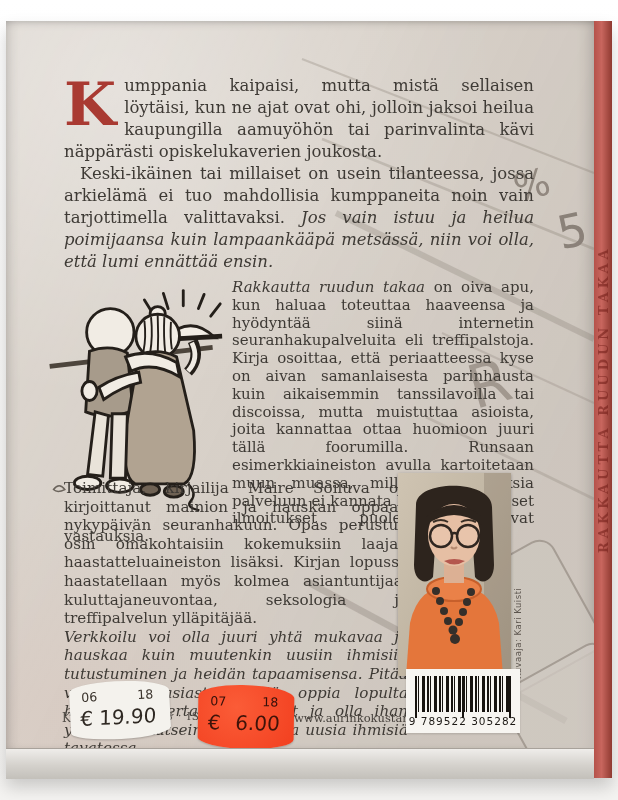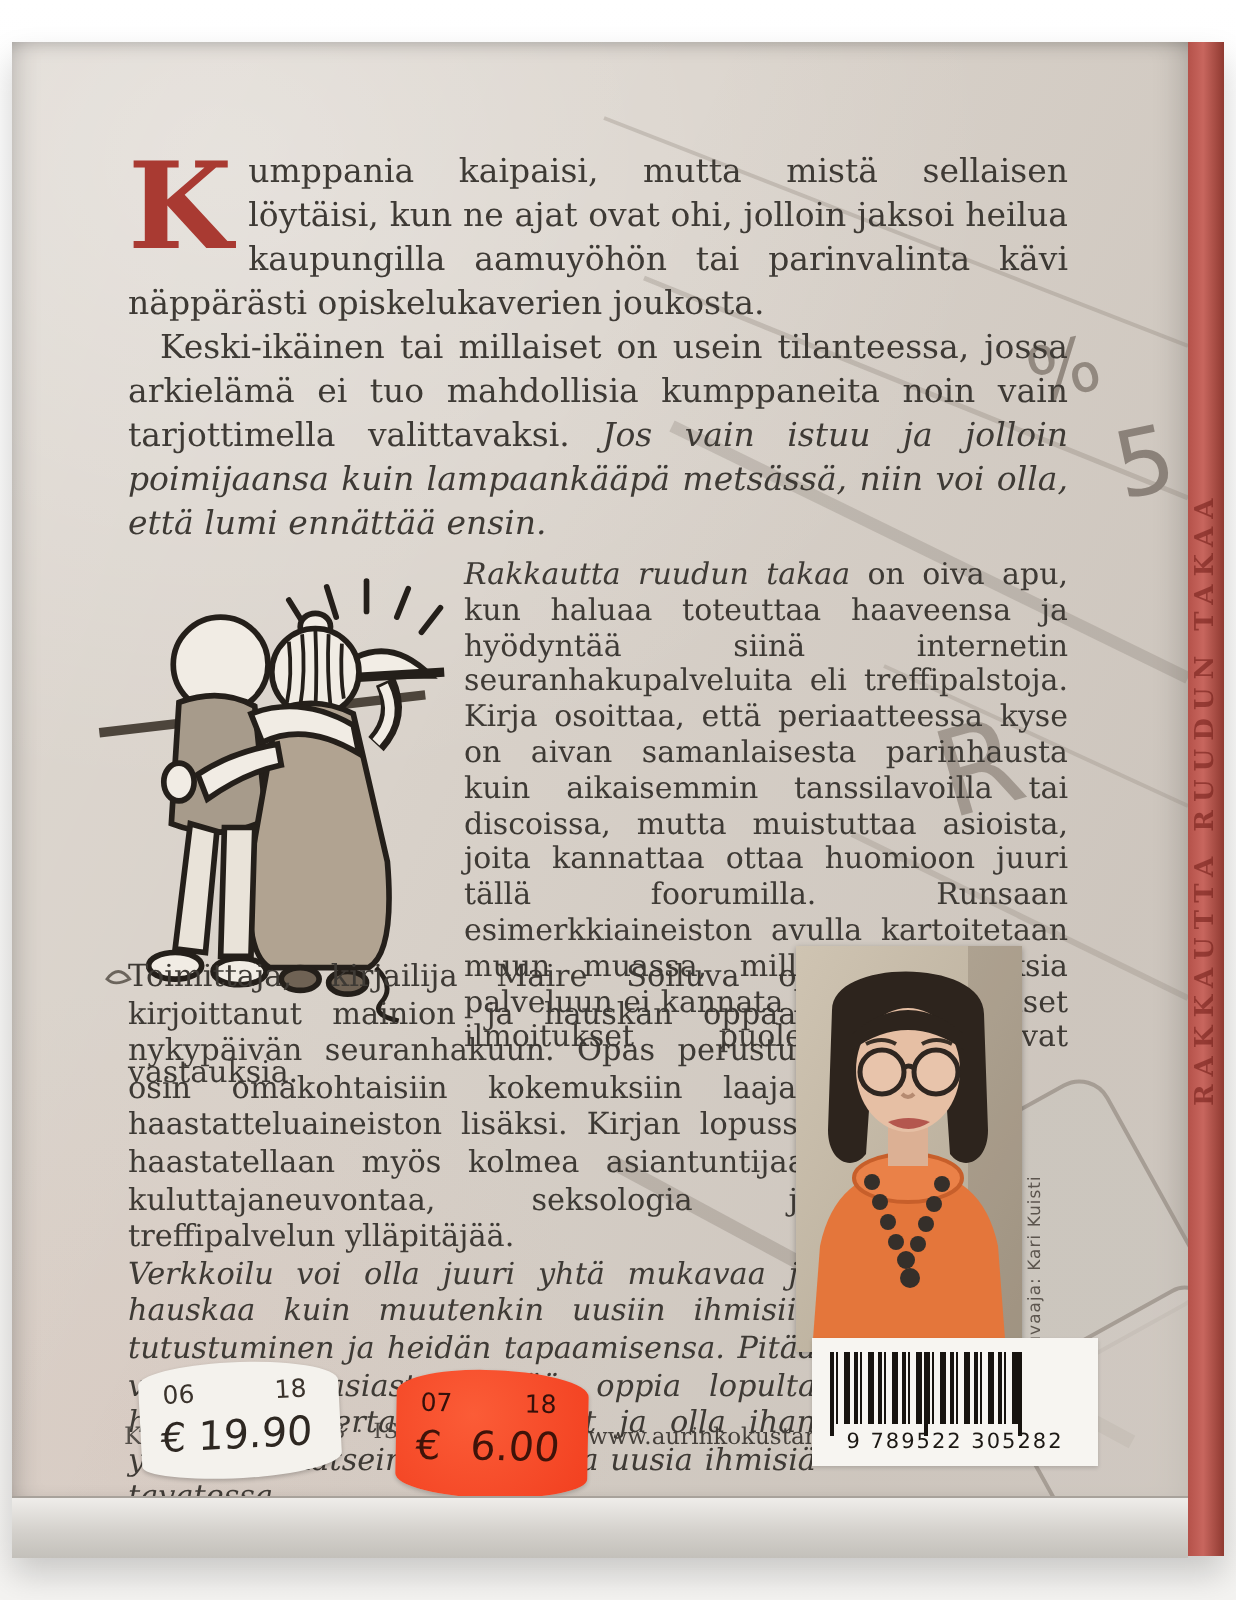--- a/index.html
+++ b/index.html
@@ -51,21 +51,21 @@
   .sticker-white{left:64px;top:660px;width:100px;height:58px;background:#f4f2ed;transform:rotate(-3deg);
     border-radius:46% 54% 50% 50% / 16% 20% 18% 14%;box-shadow:0 1px 2px rgba(0,0,0,.22);}
   .sticker-red{left:192px;top:664px;width:96px;height:64px;transform:rotate(1deg);
     background:radial-gradient(circle at 40% 35%, #fb5c37, #f23f1f);
     border-radius:46% 54% 48% 52% / 18% 20% 16% 18%;box-shadow:0 1px 2px rgba(0,0,0,.2);}
   .s-row1{display:flex;justify-content:space-between;padding:7px 16px 0 12px;font-size:12.5px;color:#3a332c;}
   .sticker-red .s-row1{color:#35100a;padding-top:9px;}
   .s-price{display:flex;justify-content:space-between;padding:2px 14px 0 10px;font-size:20px;transform:skewX(-4deg);color:#2e2822;}
   .sticker-red .s-price{color:#3f1309;}
   
-  .barcode-box{position:absolute;left:400px;top:648px;width:114px;height:64px;background:#f7f5f1;z-index:4;box-shadow:0 1px 2px rgba(0,0,0,.15);padding-left:29px;}
+  .barcode-box{position:absolute;left:400px;top:648px;width:114px;height:64px;background:#f7f5f1;z-index:4;box-shadow:0 1px 2px rgba(0,0,0,.15);}
   .bars{position:absolute;left:9px;top:7px;width:96px;height:36px;
     background:repeating-linear-gradient(90deg,#17130f 0 2px,transparent 2px 3px,#17130f 3px 4px,transparent 4px 7px,#17130f 7px 10px,transparent 10px 12px);}
   .guard-l,.guard-m,.guard-r{position:absolute;top:7px;width:2px;height:42px;background:#17130f;}
   .guard-l{left:9px}.guard-m{left:56px}.guard-r{left:103px}
   .barcode-digits{position:absolute;left:0;right:0;top:46px;text-align:center;font-size:10.5px;letter-spacing:1px;
     font-family:"DejaVu Sans",sans-serif;color:#1c1814;}
 </style>
 </head>
 <body>
 
@@ -89,21 +89,21 @@
         </g>
         <g font-family="DejaVu Sans, sans-serif">
           <text x="508" y="178" font-size="38" fill="#968d84" transform="rotate(-14 522 165)">%</text>
           <text x="552" y="226" font-size="46" fill="#8f867e" transform="rotate(-12 566 212)">5</text>
           <text x="462" y="382" font-size="60" fill="#a79e95" transform="rotate(-16 488 360)">R</text>
         </g>
       </svg>
 
       <div class="flow">
         <p class="p-main"><span class="dropcap">K</span><span>umppania kaipaisi, mutta mistä sellaisen löytäisi, kun ne ajat ovat ohi, jolloin jaksoi heilua kaupungilla aamuyöhön tai parinvalinta kävi näppärästi opiskelukaverien joukosta.</span></p>
-        <p class="p-main p2"><span>Keski-ikäinen tai millaiset on usein tilanteessa, jossa arkielämä ei tuo mahdollisia kumppaneita noin vain tarjottimella valittavaksi. </span><span class="em">Jos vain istuu ja jolloin poimijaansa kuin lampaankääpä metsässä, niin voi olla, että lumi ennättää ensin.</span></p>
+        <p class="p-main p2"><span>Keski-ikäinen tai millaiset on usein tilanteessa, jossa arkielämä ei tuo mahdollisia kumppaneita noin vain tarjottimella valittavaksi. </span><span class="em">Jos vain istuu ja heilua poimijaansa kuin lampaankääpä metsässä, niin voi olla, että lumi ennättää ensin.</span></p>
 
         <div class="wrapblock">
 
           <svg class="illo" viewBox="0 0 190 235">
             <g stroke="#241f1a" stroke-width="3" stroke-linecap="round" fill="none">
               <path d="M116,28 L106,12"></path>
                 <path d="M131,21 L126,5"></path>
                 <path d="M147,18 L147,2"></path>
                 <path d="M163,21 L169,6"></path>
                 <path d="M176,29 L186,16"></path>

